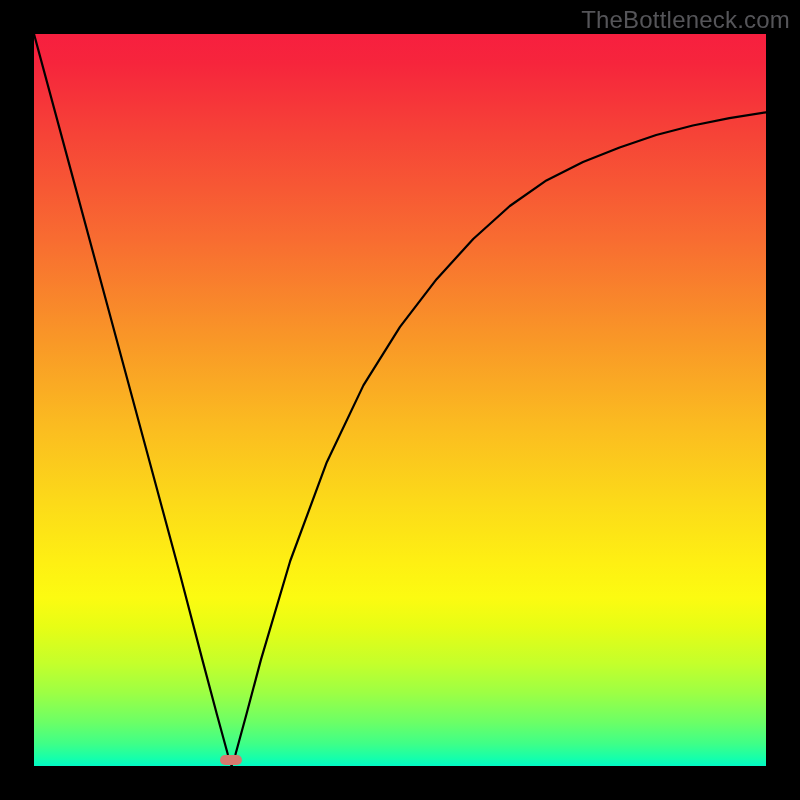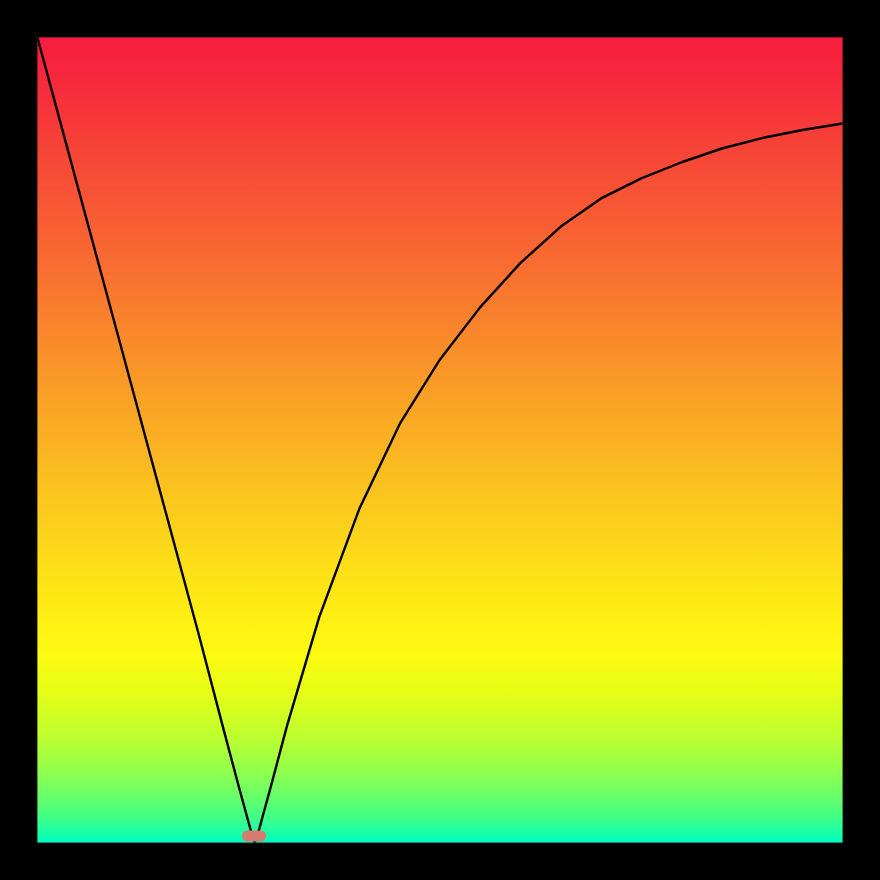--- a/index.html
+++ b/index.html
@@ -66,20 +66,21 @@
     width: 22px;
     height: 10px;
     border-radius: 5px;
     background: #d77a6f;
   }
 </style>
 </head>
 <body>
 
 <div class="frame">
+  <div class="watermark">TheBottleneck.com</div>
 
   <div class="plot">
     <svg class="curve" viewBox="0 0 732 732" preserveAspectRatio="none">
       <path id="curve-path" d="M0.0 0.0 L36.6 135.4 L73.2 270.8 L109.8 406.3 L146.4 541.7 L168.4 625.9 L183.0 680.8 L194.0 721.0 L197.6 732.0 L201.3 721.0 L212.3 680.8 L226.9 625.9 L256.2 527.0 L292.8 428.2 L329.4 351.4 L366.0 292.8 L402.6 245.2 L439.2 205.0 L475.8 172.0 L512.4 146.4 L549.0 128.1 L585.6 113.5 L622.2 101.0 L658.8 91.5 L695.4 84.2 L732.0 78.3" fill="none" stroke="#000" stroke-width="2.2" stroke-linejoin="round" stroke-linecap="round"></path>
     </svg>
     <div class="dip-marker" id="dip-marker" style="left: 186px; top: 721px; width: 22px; height: 10px; background: rgb(215, 122, 111);"></div>
   </div>
 </div>
 
 </body></html>

